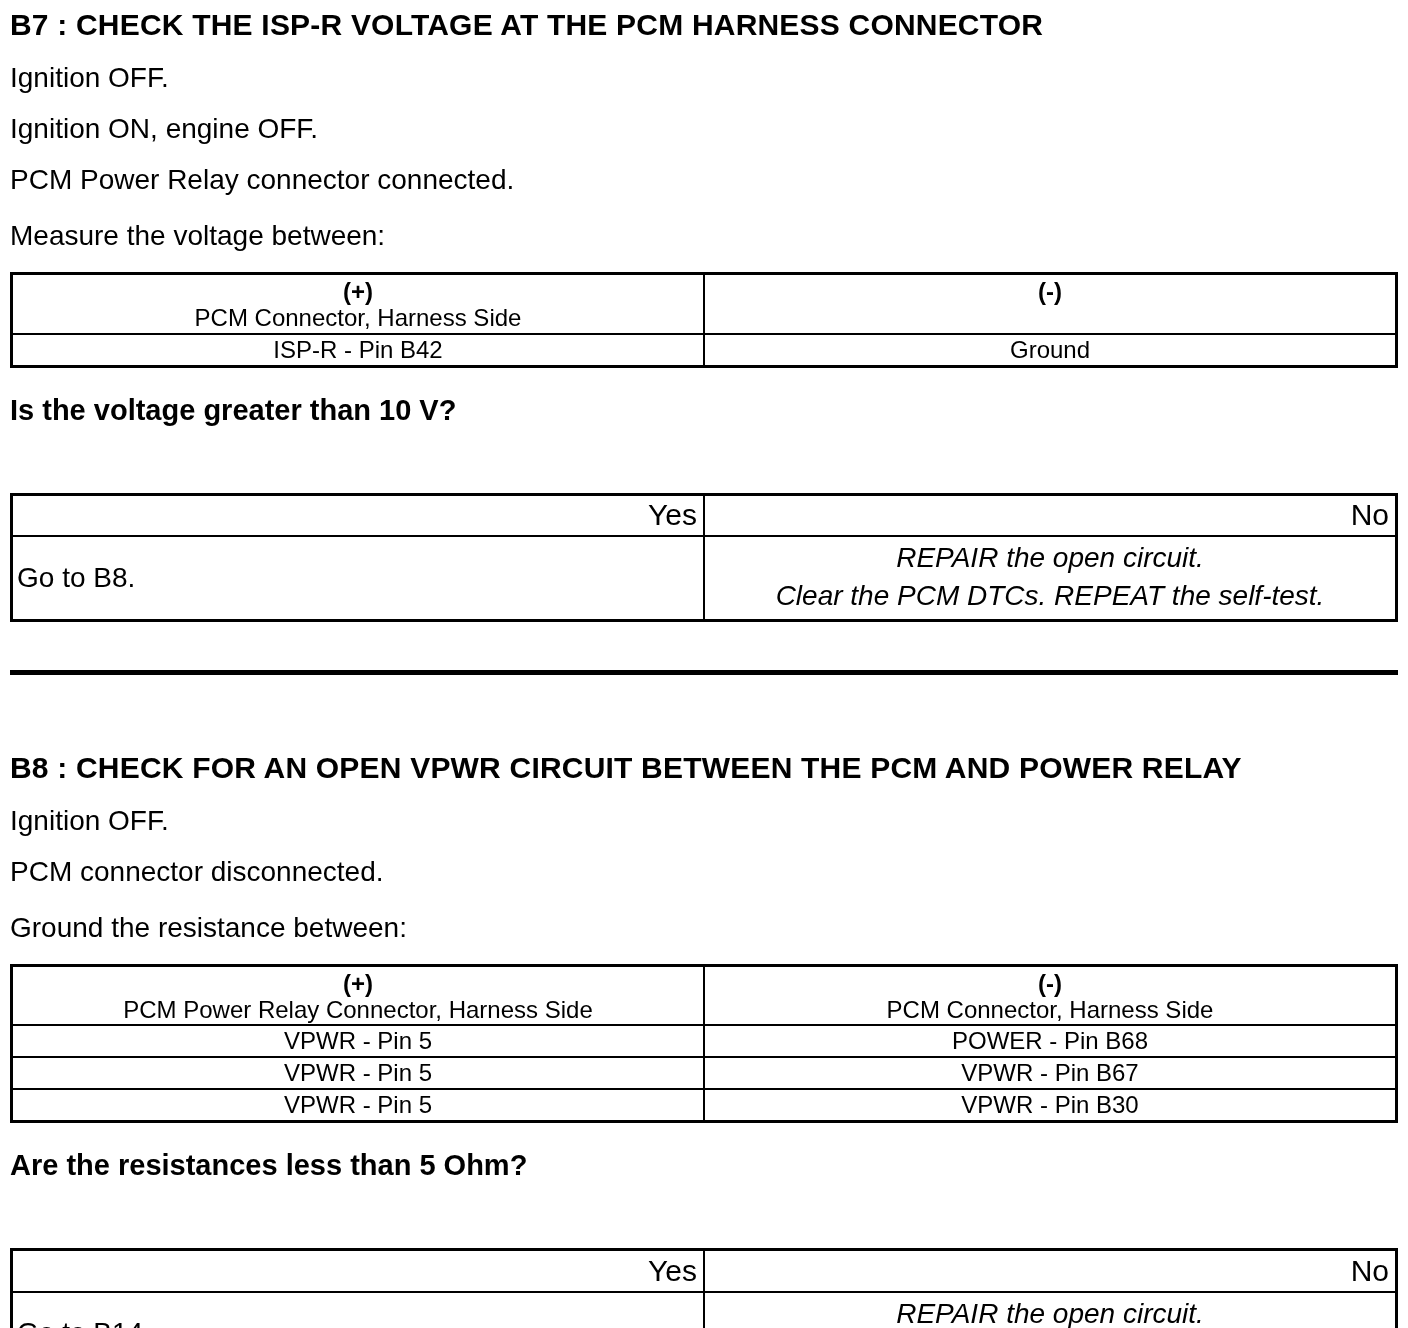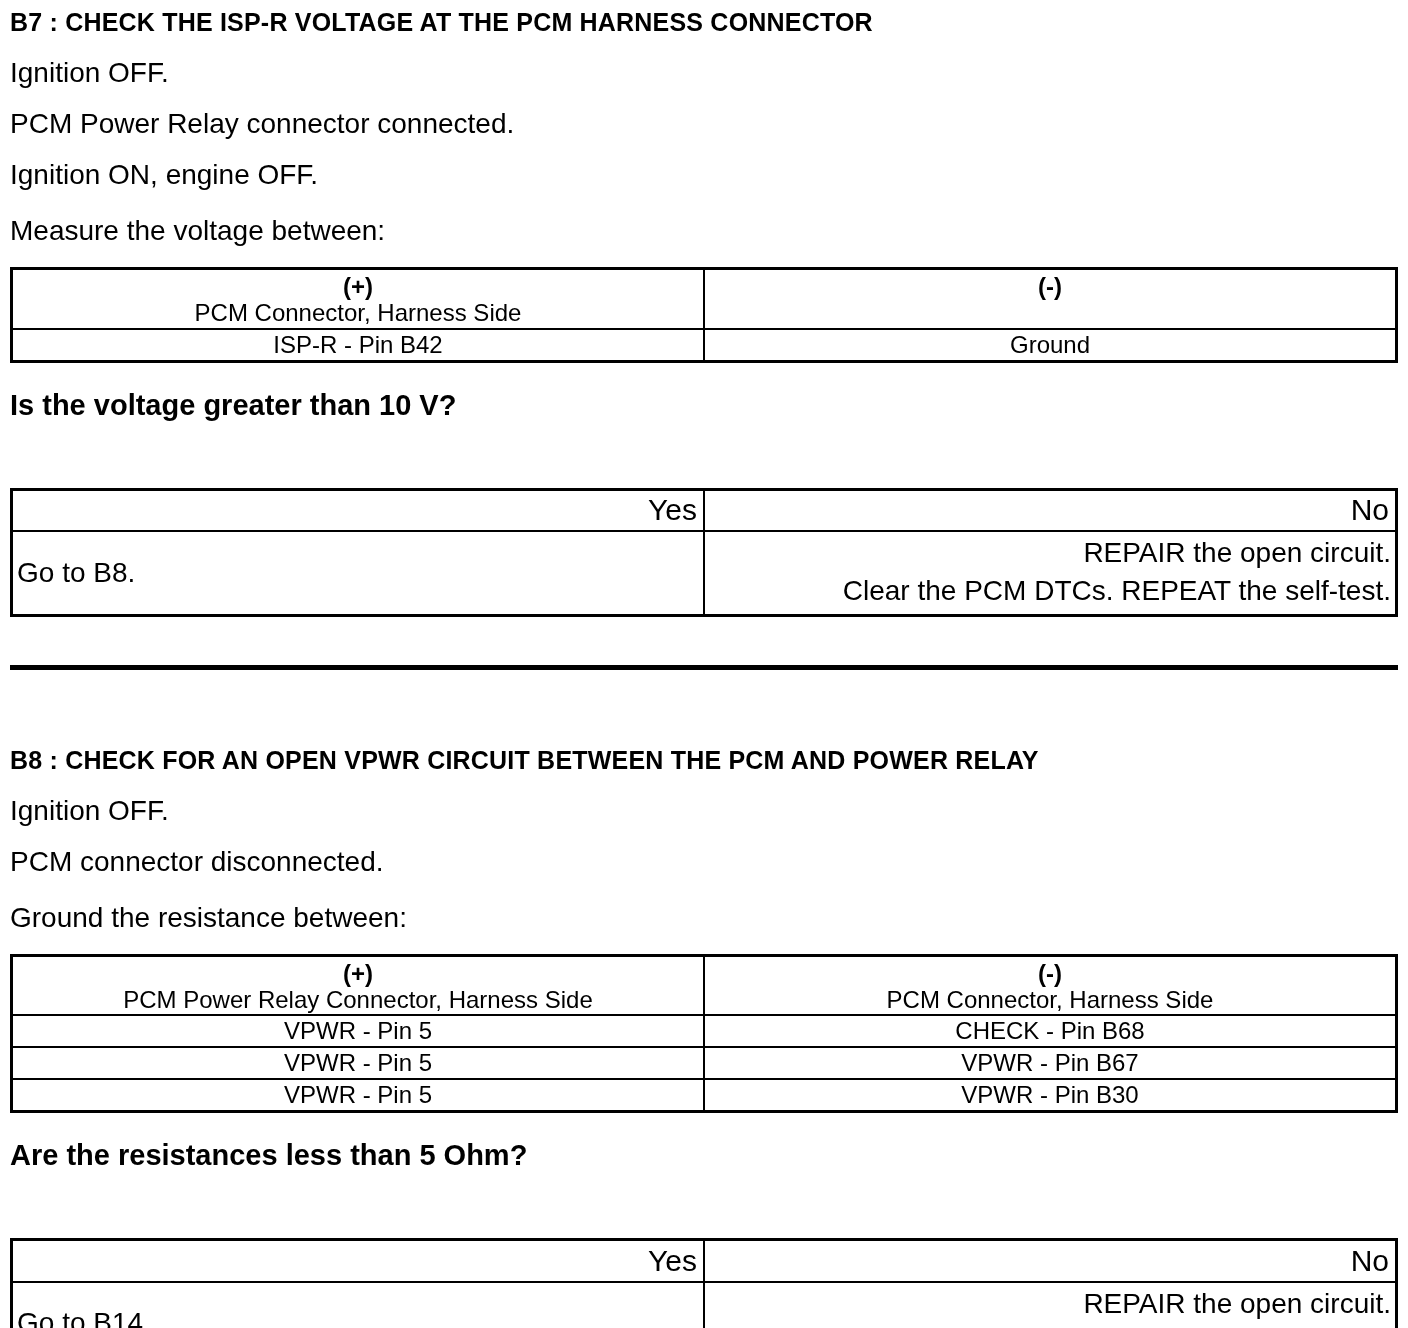--- a/index.html
+++ b/index.html
@@ -11,21 +11,21 @@
     font-family: "Liberation Sans", sans-serif;
   }
   .page {
     width: 1408px;
     min-height: 1328px;
     padding: 8px 10px 10px 10px;
     background: #ffffff;
   }
   .section { margin: 0; }
   .section-heading {
-    font-size: 25px;
+    font-size: 30px;
     font-weight: bold;
     margin: 0 0 20px 0;
     letter-spacing: 0.2px;
   }
   .step {
     font-size: 28px;
     margin: 0 0 19px 0;
   }
   .measure-label {
     font-size: 28px;
@@ -69,40 +69,40 @@
     padding: 2px 6px;
   }
   .result-table td {
     border: 2px solid #000;
     font-size: 28px;
     height: 84px;
     padding: 2px 4px;
     vertical-align: middle;
   }
   .result-table td.yes-cell { }
-  .result-table td.no-cell { text-align: right; vertical-align: top; }
+  .result-table td.no-cell { text-align: center; vertical-align: top; font-style: italic; }
   .no-line { line-height: 38px; }
   .divider {
     border: none;
     height: 5px;
     background: #000000;
     margin: 48px 0 76px 0;
   }
 </style>
 </head>
 <body>
 
 <div class="page">
 
   <div class="section">
     <h2 class="section-heading">B7 : CHECK THE ISP-R VOLTAGE AT THE PCM HARNESS CONNECTOR</h2>
 
     <p class="step">Ignition OFF.</p>
+    <p class="step">Ignition ON, engine OFF.</p>
     <p class="step">PCM Power Relay connector connected.</p>
-    <p class="step">Ignition ON, engine OFF.</p>
 
     <p class="measure-label">Measure the voltage between:</p>
 
     <table class="measure-table">
       <thead>
         <tr>
           <th>
             <div class="hdr-symbol">(+)</div>
             <div class="hdr-line2">PCM Connector, Harness Side</div>
           </th>
@@ -160,21 +160,21 @@
           </th>
           <th>
             <div class="hdr-symbol">(-)</div>
             <div class="hdr-line2">PCM Connector, Harness Side</div>
           </th>
         </tr>
       </thead>
       <tbody>
         <tr>
           <td>VPWR - Pin 5</td>
-          <td>CHECK - Pin B68</td>
+          <td>POWER - Pin B68</td>
         </tr>
         <tr>
           <td>VPWR - Pin 5</td>
           <td>VPWR - Pin B67</td>
         </tr>
         <tr>
           <td>VPWR - Pin 5</td>
           <td>VPWR - Pin B30</td>
         </tr>
       </tbody>

